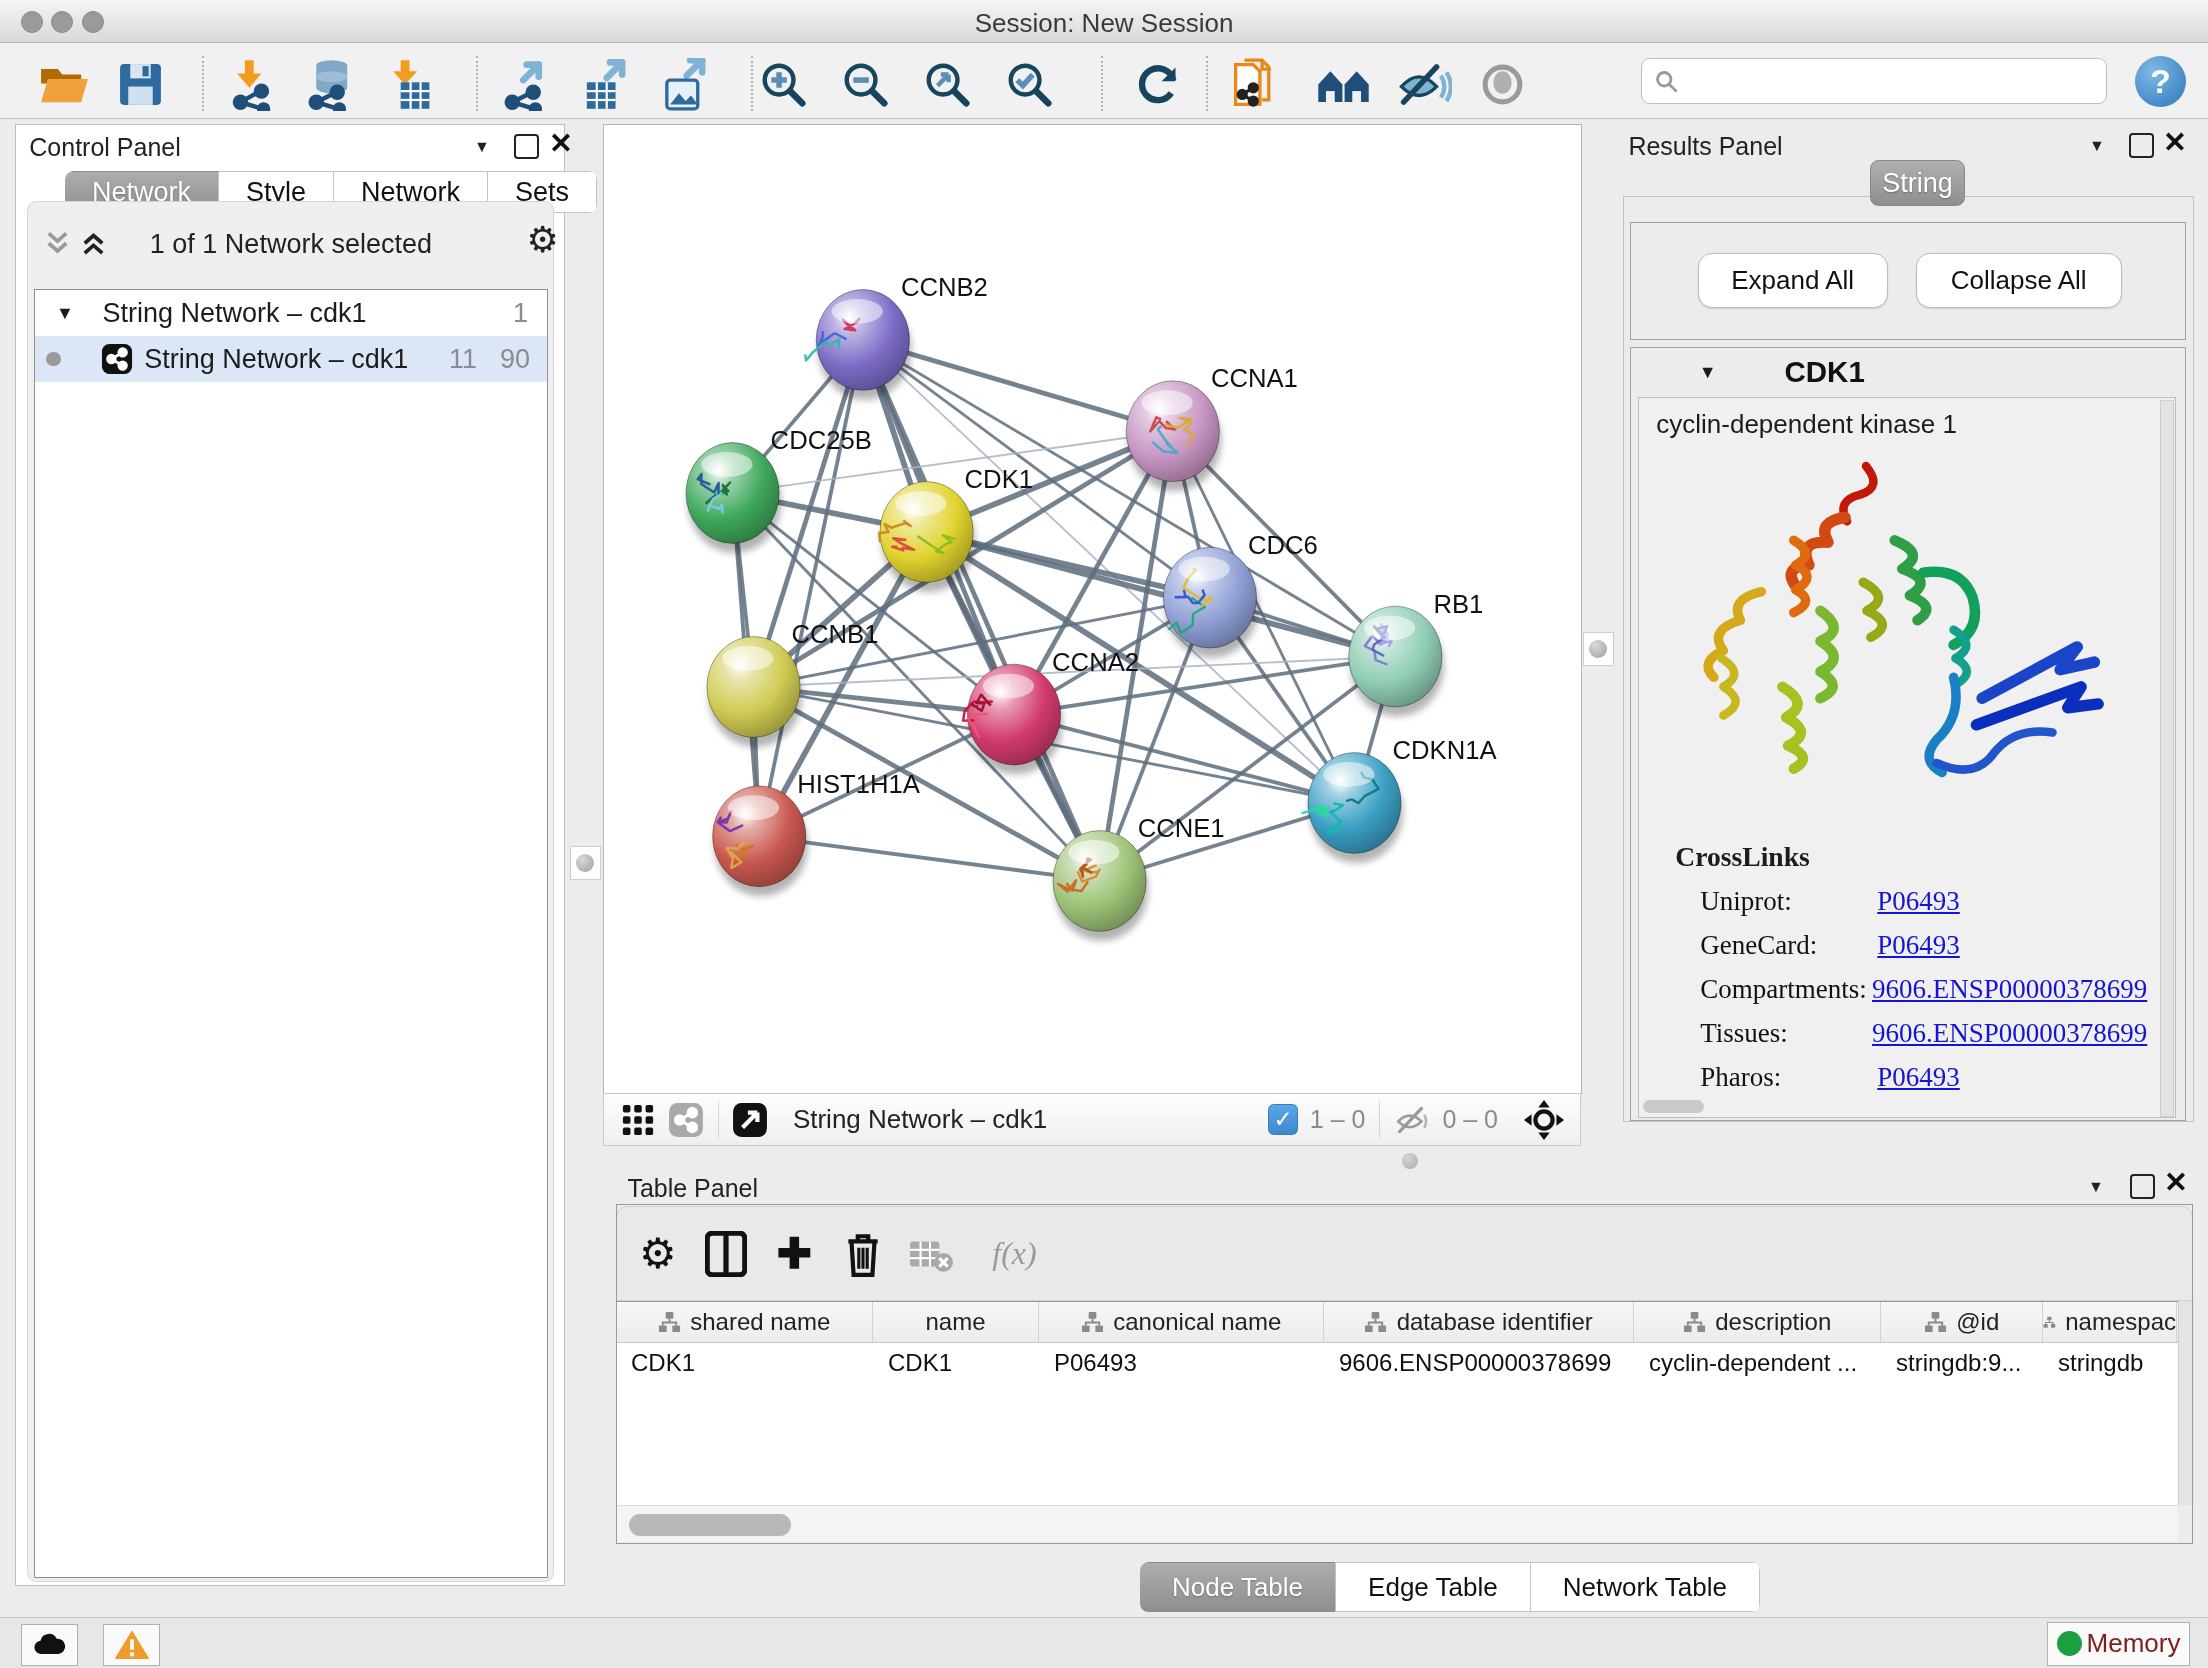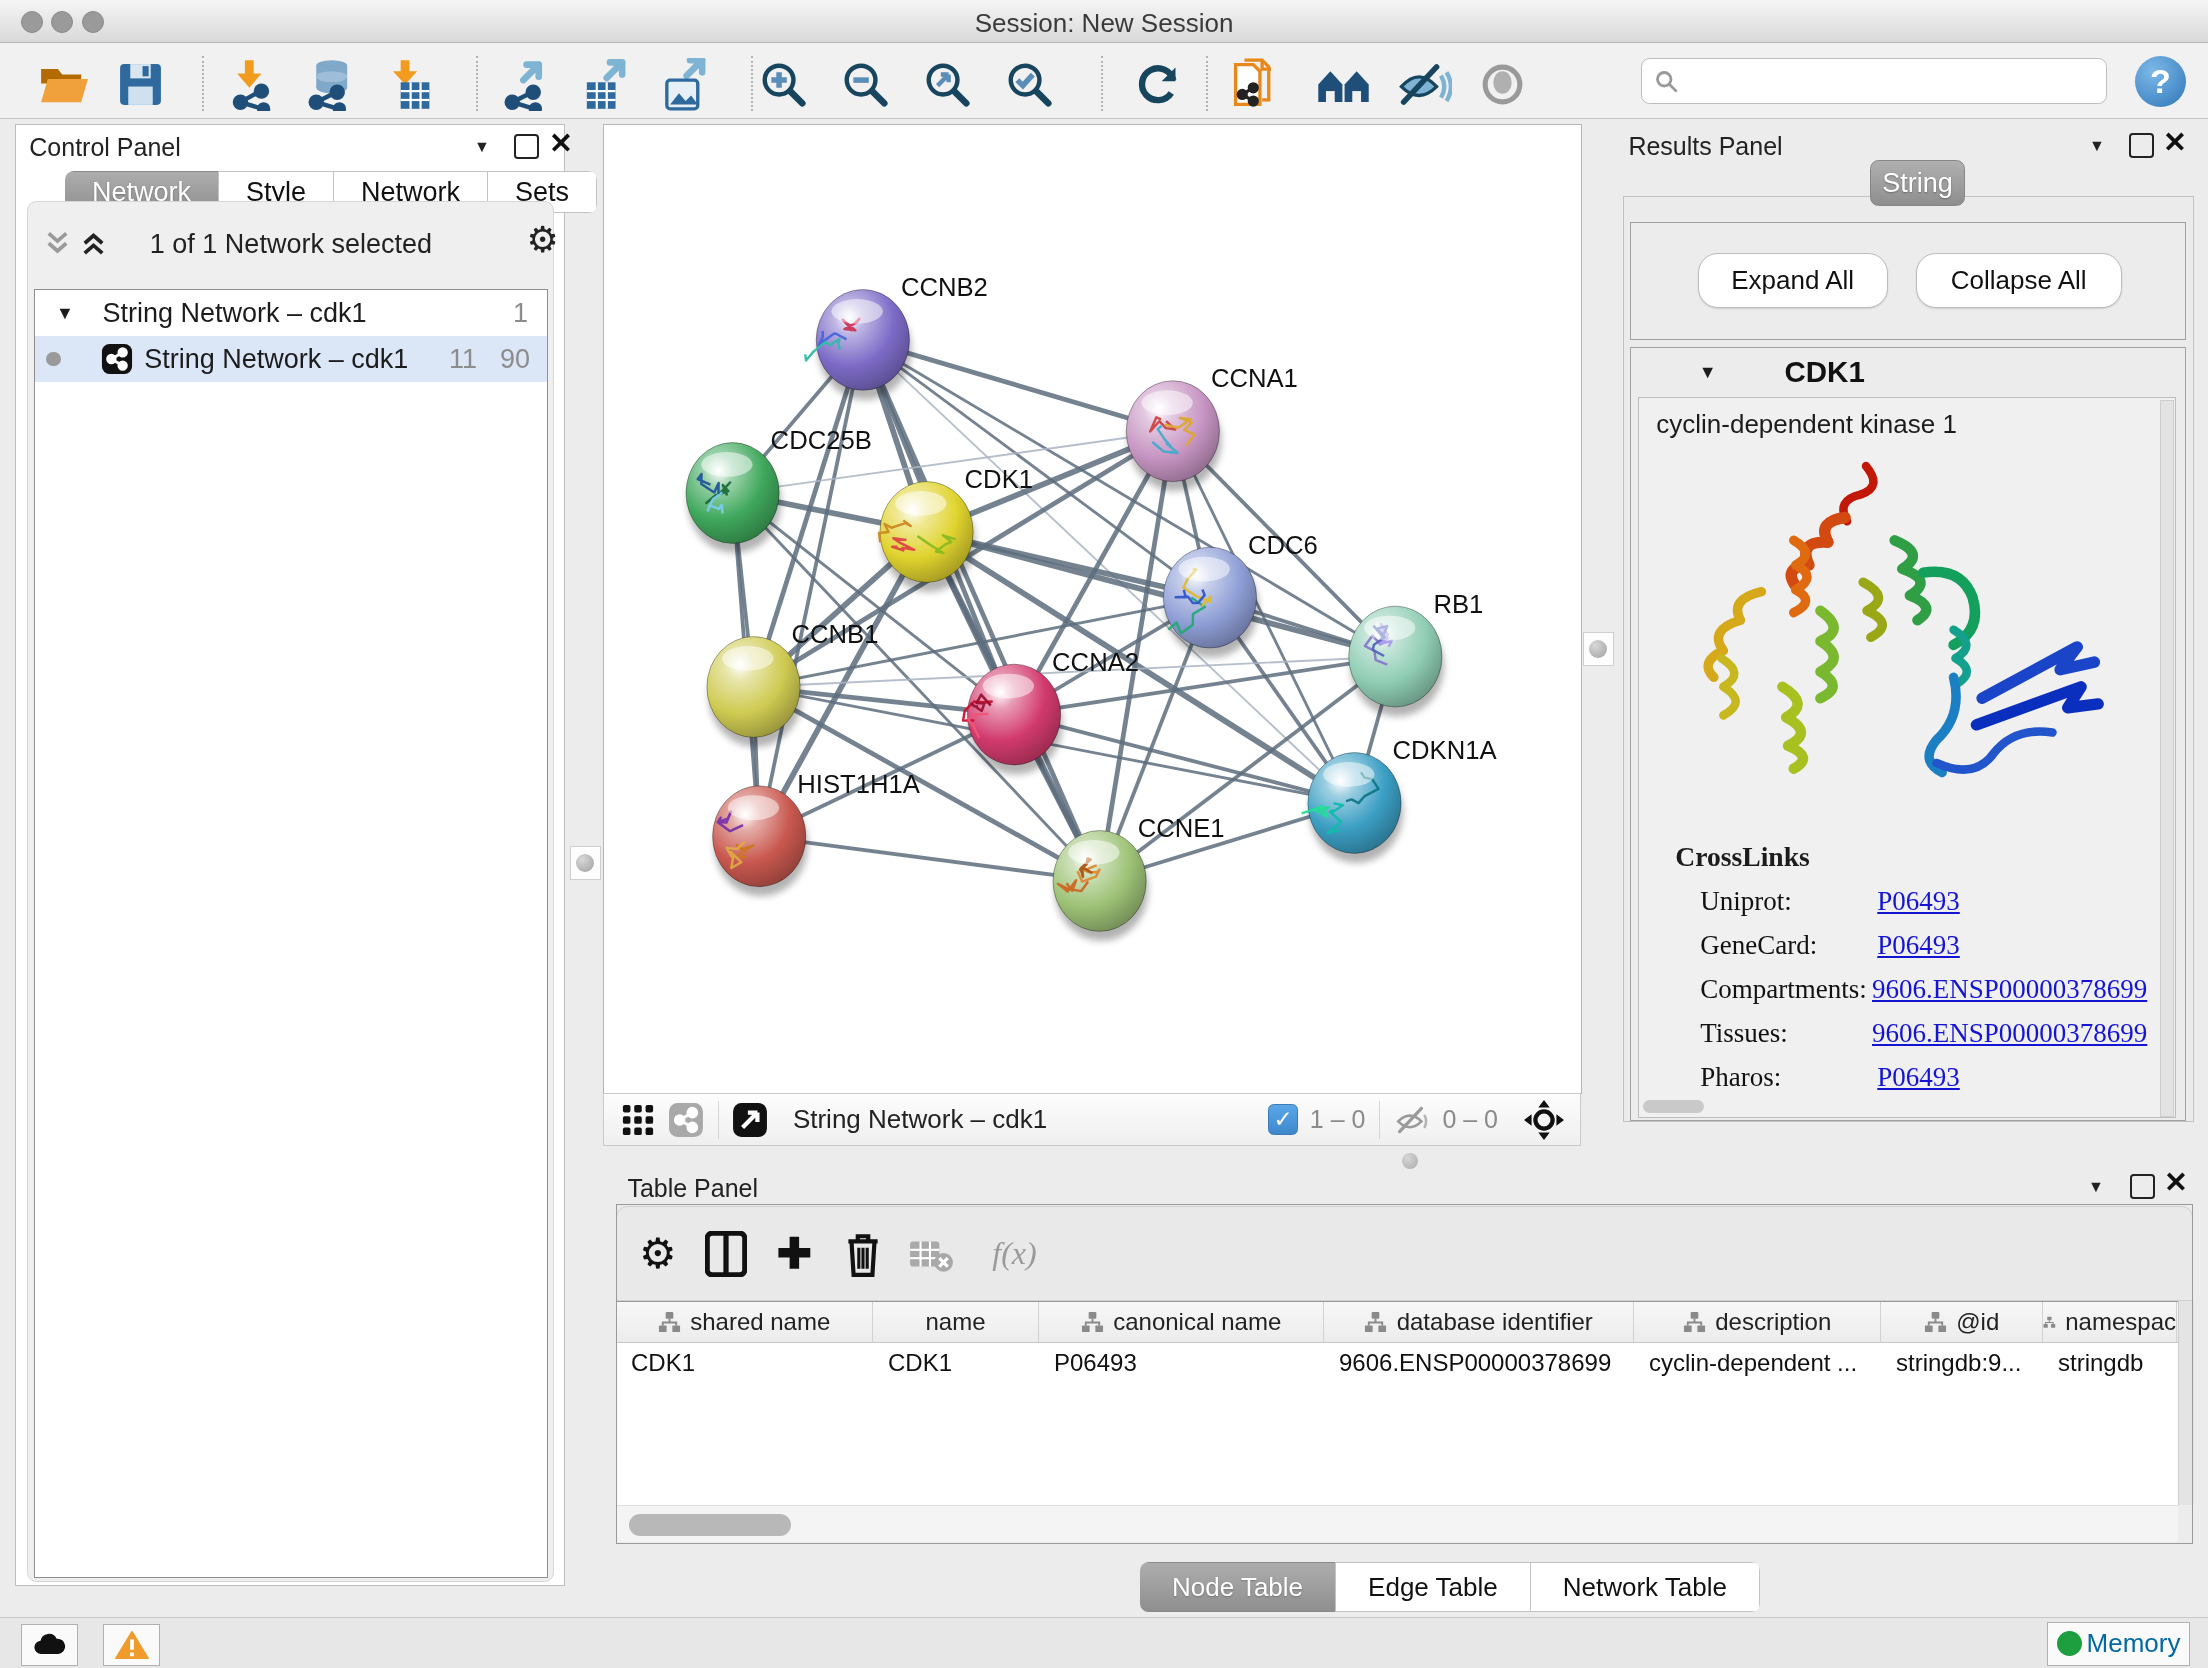--- a/index.html
+++ b/index.html
@@ -48,21 +48,21 @@
   .checkbox{width:28.5px;height:28.5px;border-radius:5.7px;background:linear-gradient(#5aa7e8,#3d88cc);
     border:1px solid #3a7cba;color:#fff;font-size:23px;display:flex;align-items:center;justify-content:center;}
   .splitdot{left:1402px;top:1153px;width:16px;height:16px;border-radius:50%;
     background:radial-gradient(circle at 35% 30%,#d6d6d6,#ababab);}
   
   .rtab{left:1870px;top:160px;width:93px;height:44px;background:linear-gradient(#b0b0b0,#8e8e8e);
     border:1px solid #878787;border-radius:8.6px;color:#fff;font-size:27px;display:flex;
     align-items:center;justify-content:center;text-shadow:0 1px 1.9px rgba(0,0,0,.3);z-index:3;}
   .router{left:1623px;top:196px;width:569px;height:924px;background:#ebebeb;border:1px solid #c2c2c2;}
   .rbox{left:5.7px;background:#ececec;border:1.9px solid #a0a0a0;}
-  .rbtn{height:53px;background:#fff;border:1px solid #bcbcbc;border-radius:20px;font-size:26px;
+  .rbtn{height:53px;background:#fff;border:1px solid #bcbcbc;border-radius:14px;font-size:26px;
     color:#111;display:flex;align-items:center;justify-content:center;box-shadow:0 1px 1.9px rgba(0,0,0,.12);}
   .gene-hdr{display:flex;align-items:center;height:48px;}
   .gene-name{font-size:29.5px;font-weight:bold;color:#111;}
   .gcontent{left:7.6px;top:49px;width:536px;height:719px;background:#f0f0f0;border:1px solid #bdbdbd;}
   .serif{font-family:"Liberation Serif", serif;}
   .xl-label{font-size:27px;color:#111;}
   .xl-link{font-size:27px;color:#1414d2;text-decoration:underline;}
   .vtrack{background:#e3e3e3;border:1px solid #cdcdcd;}
   
   .tp-toolbar{left:616px;top:1206px;width:1577px;height:95px;background:#e9e9e9;
@@ -79,21 +79,21 @@
   .hscroll{left:616px;top:1505px;width:1562px;height:36px;background:#f4f4f4;border-top:1px solid #dcdcdc;}
   .hthumb{left:13.3px;top:7.6px;width:162px;height:22px;border-radius:11.4px;background:#b8b8b8;}
   .vscrollstrip{left:2178px;top:1301px;width:15px;height:204px;background:#e4e4e4;border-left:1px solid #cdcdcd;}
   .tp-border{left:616px;top:1204px;width:1577px;height:340px;border:1.9px solid #9a9a9a;box-sizing:border-box;pointer-events:none;}
   .btab{font-size:26px;height:48px;}
   
   .statusbar{left:0;top:1617px;width:2208px;height:51px;background:#e7e7e7;border-top:1px solid #c8c8c8;}
   .sbox{top:5.7px;width:55px;height:40px;background:#fafafa;border:1.9px solid #b0b0b0;
     display:flex;align-items:center;justify-content:center;}
   .membtn{left:2047px;top:3.8px;width:141px;height:42px;background:#fafafa;border:1.9px solid #b0b0b0;
-    display:flex;align-items:center;justify-content:center;gap:5px;font-size:26px;color:#0369a1;}
+    display:flex;align-items:center;justify-content:center;gap:5px;font-size:26px;color:#7f1d1d;}
   .memdot{width:25px;height:25px;border-radius:50%;background:#1d9e3f;}
   .fx{font-family:"Liberation Serif", serif;font-style:italic;font-size:32px;color:#9a9a9a;}
 </style>
 </head>
 <body>
 
 <div class="window">
 
   <div class="abs titlebar">
     <div class="abs tdot" style="left:21px"></div>

